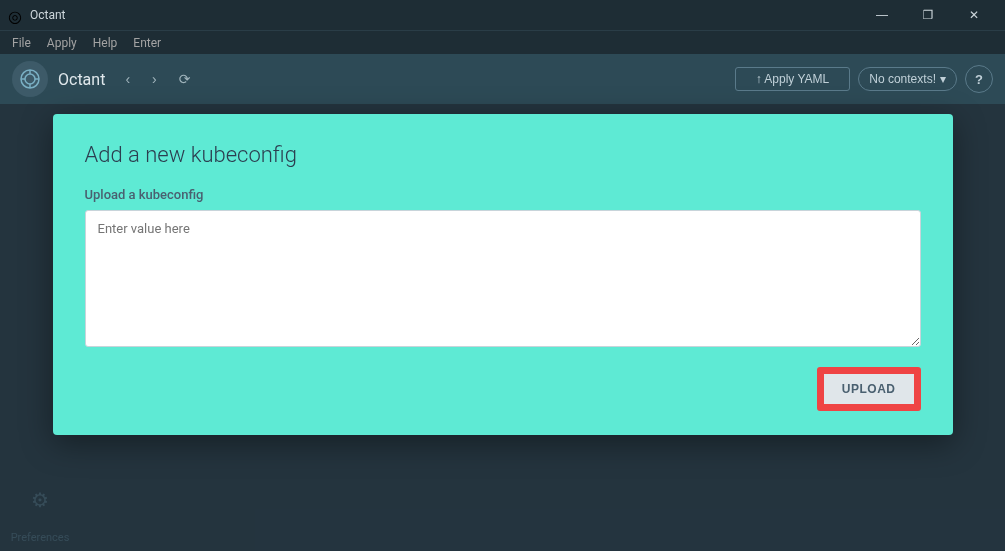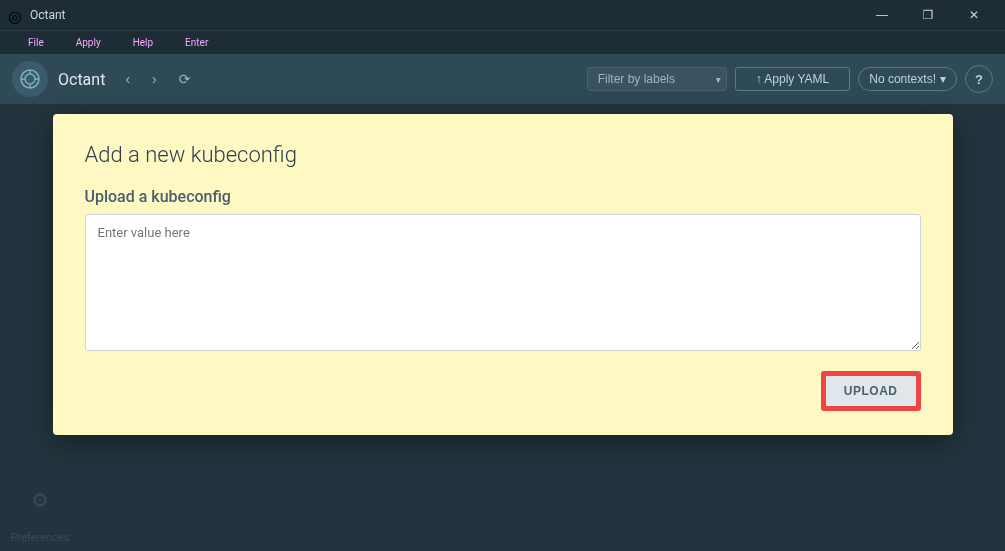--- a/index.html
+++ b/index.html
@@ -62,26 +62,25 @@
     .menu-bar {
       height: 24px;
       background: #1e2d35;
       display: flex;
       align-items: center;
       padding: 0 4px;
       border-top: 1px solid #2a3d47;
     }
 
     .menu-item {
-      color: #f0abfc;
-      font-size: 10px;
+      color: #a3a3a3;
+      font-size: 12px;
       padding: 2px 8px;
       cursor: pointer;
       border-radius: 2px;
-      margin-left: 16px;
     }
 
     
     .nav-bar {
       height: 50px;
       background: #2d4a56;
       display: flex;
       align-items: center;
       padding: 0 12px;
       gap: 10px;
@@ -206,38 +205,38 @@
       background: rgba(30, 45, 55, 0.6);
       display: flex;
       align-items: flex-start;
       justify-content: center;
       padding-top: 10px;
       z-index: 10;
     }
 
     
     .modal {
-      background: #fef9c3;
+      background: #5eead4;
       border-radius: 4px;
       width: 900px;
       max-width: 95%;
       padding: 28px 32px 24px;
       box-shadow: 0 8px 32px rgba(0,0,0,0.4);
       position: relative;
     }
 
     .modal-title {
       font-size: 22px;
       font-weight: 300;
       color: #2c3e50;
       margin-bottom: 20px;
     }
 
     .modal-field-label {
-      font-size: 16px;
+      font-size: 13px;
       color: #4a6070;
       margin-bottom: 8px;
       font-weight: 500;
     }
 
     .modal-textarea {
       width: 100%;
       height: 137px;
       border: 1px solid #c8d4da;
       border-radius: 3px;
@@ -250,21 +249,21 @@
     }
 
     .modal-footer {
       display: flex;
       justify-content: flex-end;
       margin-top: 16px;
     }
 
     .upload-btn {
       background: #e0e6ea;
-      border: 5px solid #ef4444;
+      border: 7px solid #ef4444;
       color: #4a6070;
       font-size: 12px;
       font-weight: 600;
       letter-spacing: 0.5px;
       padding: 8px 18px;
       border-radius: 3px;
       cursor: pointer;
       text-transform: uppercase;
     }
 
@@ -326,25 +325,20 @@
       <line x1="11" y1="16" x2="11" y2="20" stroke="#7ab0c4" stroke-width="1.5"></line>
       <line x1="2" y1="11" x2="6" y2="11" stroke="#7ab0c4" stroke-width="1.5"></line>
       <line x1="16" y1="11" x2="20" y2="11" stroke="#7ab0c4" stroke-width="1.5"></line>
     </svg>
   </div>
   <span class="nav-app-name">Octant</span>
   <button class="nav-btn">‹</button>
   <button class="nav-btn">›</button>
   <button class="nav-btn">⟳</button>
   <div class="nav-filter">
-    <div class="filter-wrapper">
-      <select class="filter-dropdown">
-        <option>Filter by labels</option>
-      </select>
-    </div>
     <button class="apply-yaml-btn">↑  Apply YAML</button>
     <button class="contexts-btn">
       <span>No contexts!</span>
       <span>▾</span>
     </button>
     <button class="help-btn">?</button>
   </div>
 </div>
 
 <div class="main-area">

